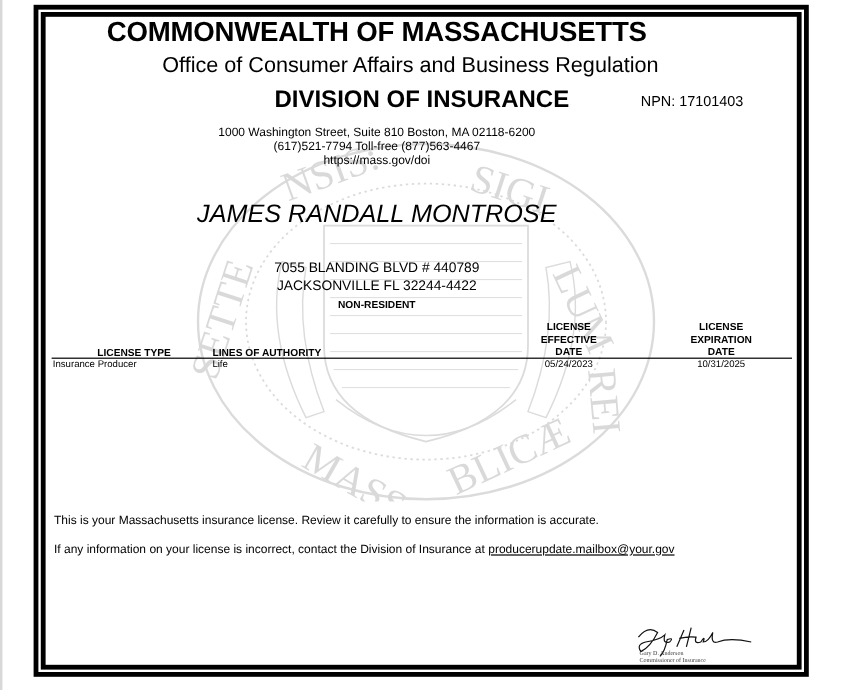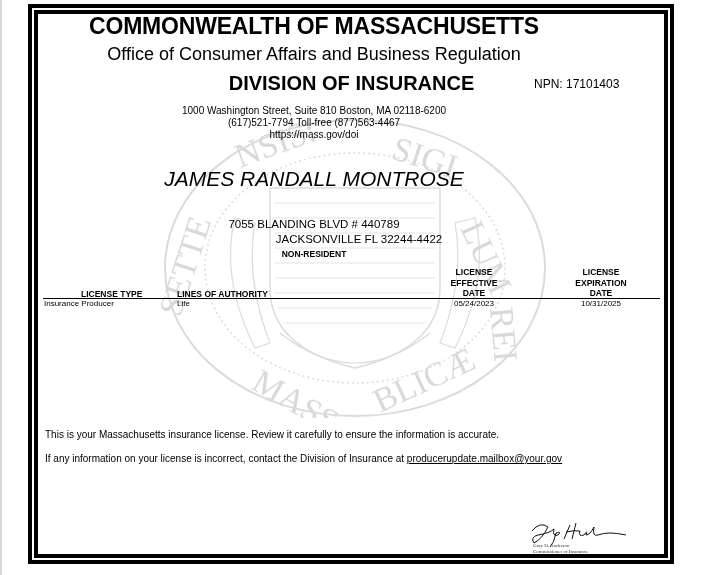--- a/index.html
+++ b/index.html
@@ -8,28 +8,28 @@
     font-family:"Liberation Sans", sans-serif; color:#000;
   }
   .left-gutter { position:absolute; left:0; top:0; width:2px; height:575px; background:#d8d8d8; }
   .frame-outer { position:absolute; left:28px; top:4px; width:646px; height:560px; border:4px solid #000; box-sizing:border-box; }
   .frame-inner { position:absolute; left:34px; top:10px; width:634px; height:548px; border:4px solid #000; box-sizing:border-box; }
 
   .seal { position:absolute; left:160px; top:118px; width:390px; height:300px; opacity:0.28; pointer-events:none; }
 
   .center { position:absolute; left:0; width:628px; text-align:center; white-space:nowrap; }
   .title { top:13px; font-size:23px; font-weight:bold; letter-spacing:-0.2px; }
-  .subtitle { top:44px; font-size:18px; }
+  .subtitle { top:44px; font-size:18px;margin-left:28px; }
   .division { position:absolute; top:72px; left:0; width:703px; text-align:center; font-size:20px; font-weight:bold; }
   .npn { position:absolute; top:77px; left:534px; font-size:12px; }
   .addr { font-size:10px; line-height:12px; }
   .addr1 { top:105px; } .addr2 { top:117px; } .addr3 { top:129px; }
   .name { top:167px; font-size:21px; font-weight:normal; font-style:italic; }
   .lic-addr { font-size:11.5px; }
-  .la1 { top:218px; } .la2 { top:233px;padding-left:45px; }
+  .la1 { top:218px; } .la2 { top:233px; }
   .resident { top:249px; font-size:8.5px; font-weight:bold; }
 
   .th { position:absolute; font-size:8.5px; font-weight:bold; line-height:10.5px; }
   .th.type { left:44px; top:289px;padding-left:37px; }
   .th.loa { left:177px; top:289px; }
   .th.eff { left:444px; top:267px; width:60px; text-align:center; }
   .th.exp { left:566px; top:267px; width:70px; text-align:center; }
   .rule { position:absolute; left:43px; top:298px; width:617px; height:1px; background:#000; }
   .td { position:absolute; top:299px; font-size:8px;text-align:right; }
   .td.type { left:44px; }

